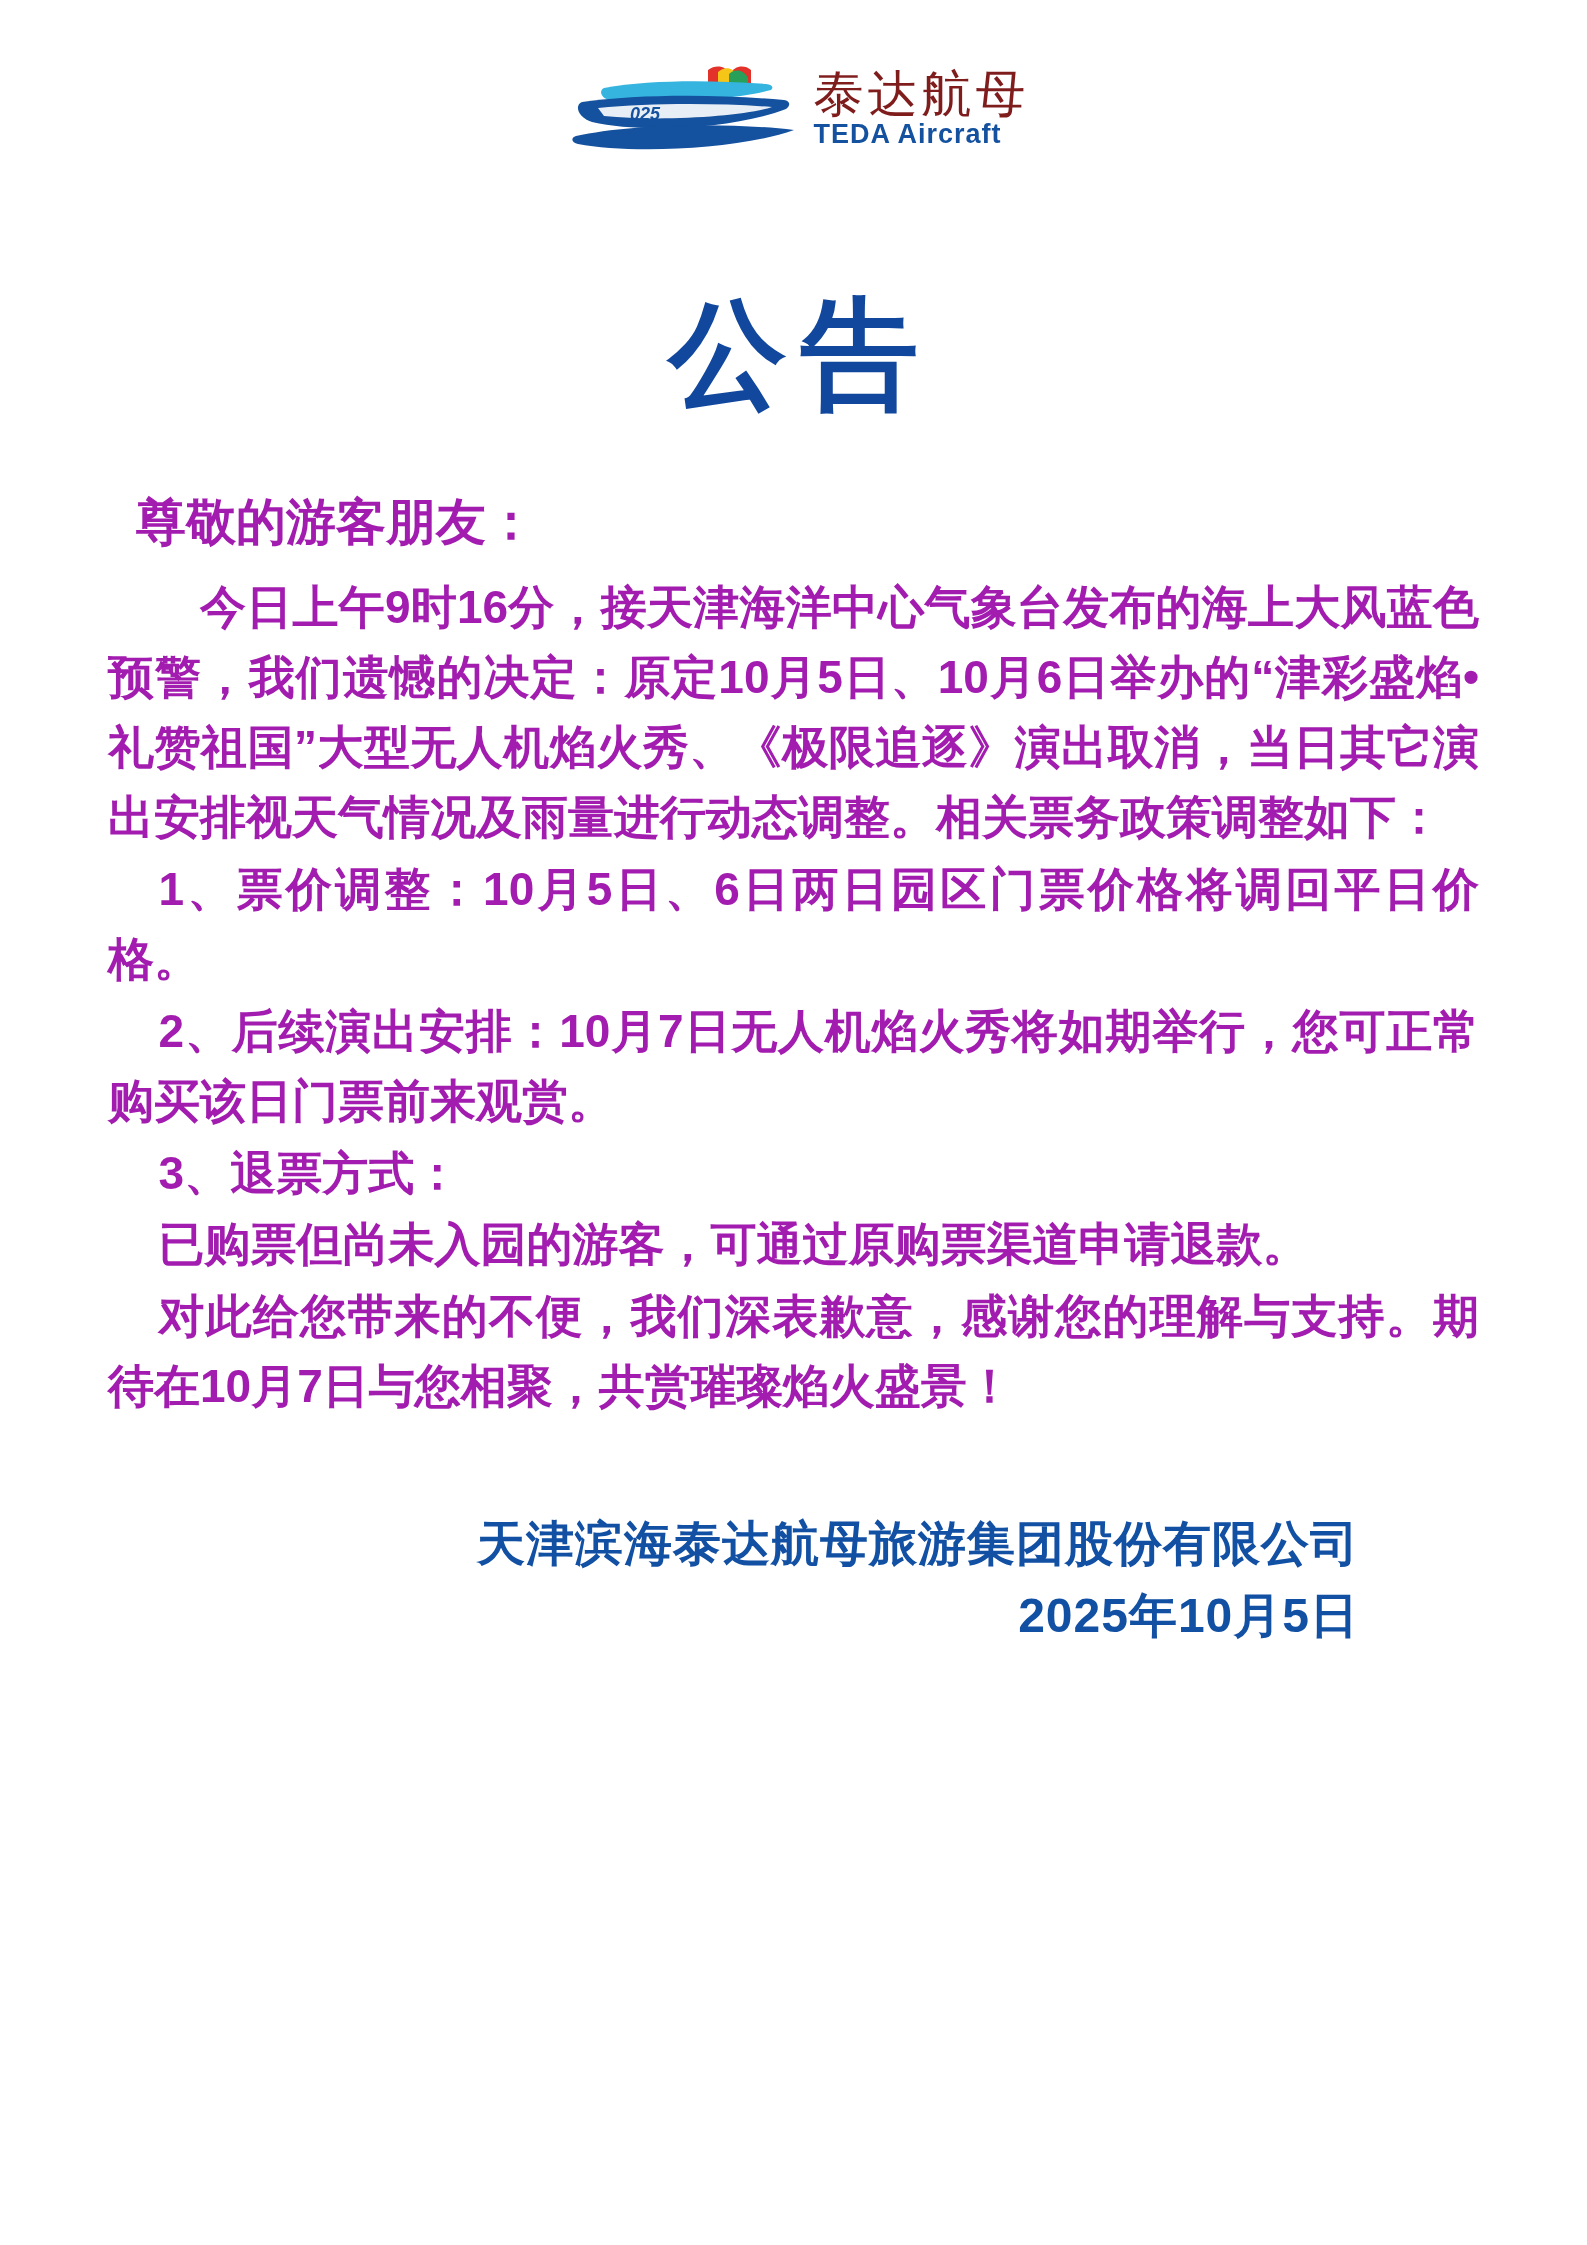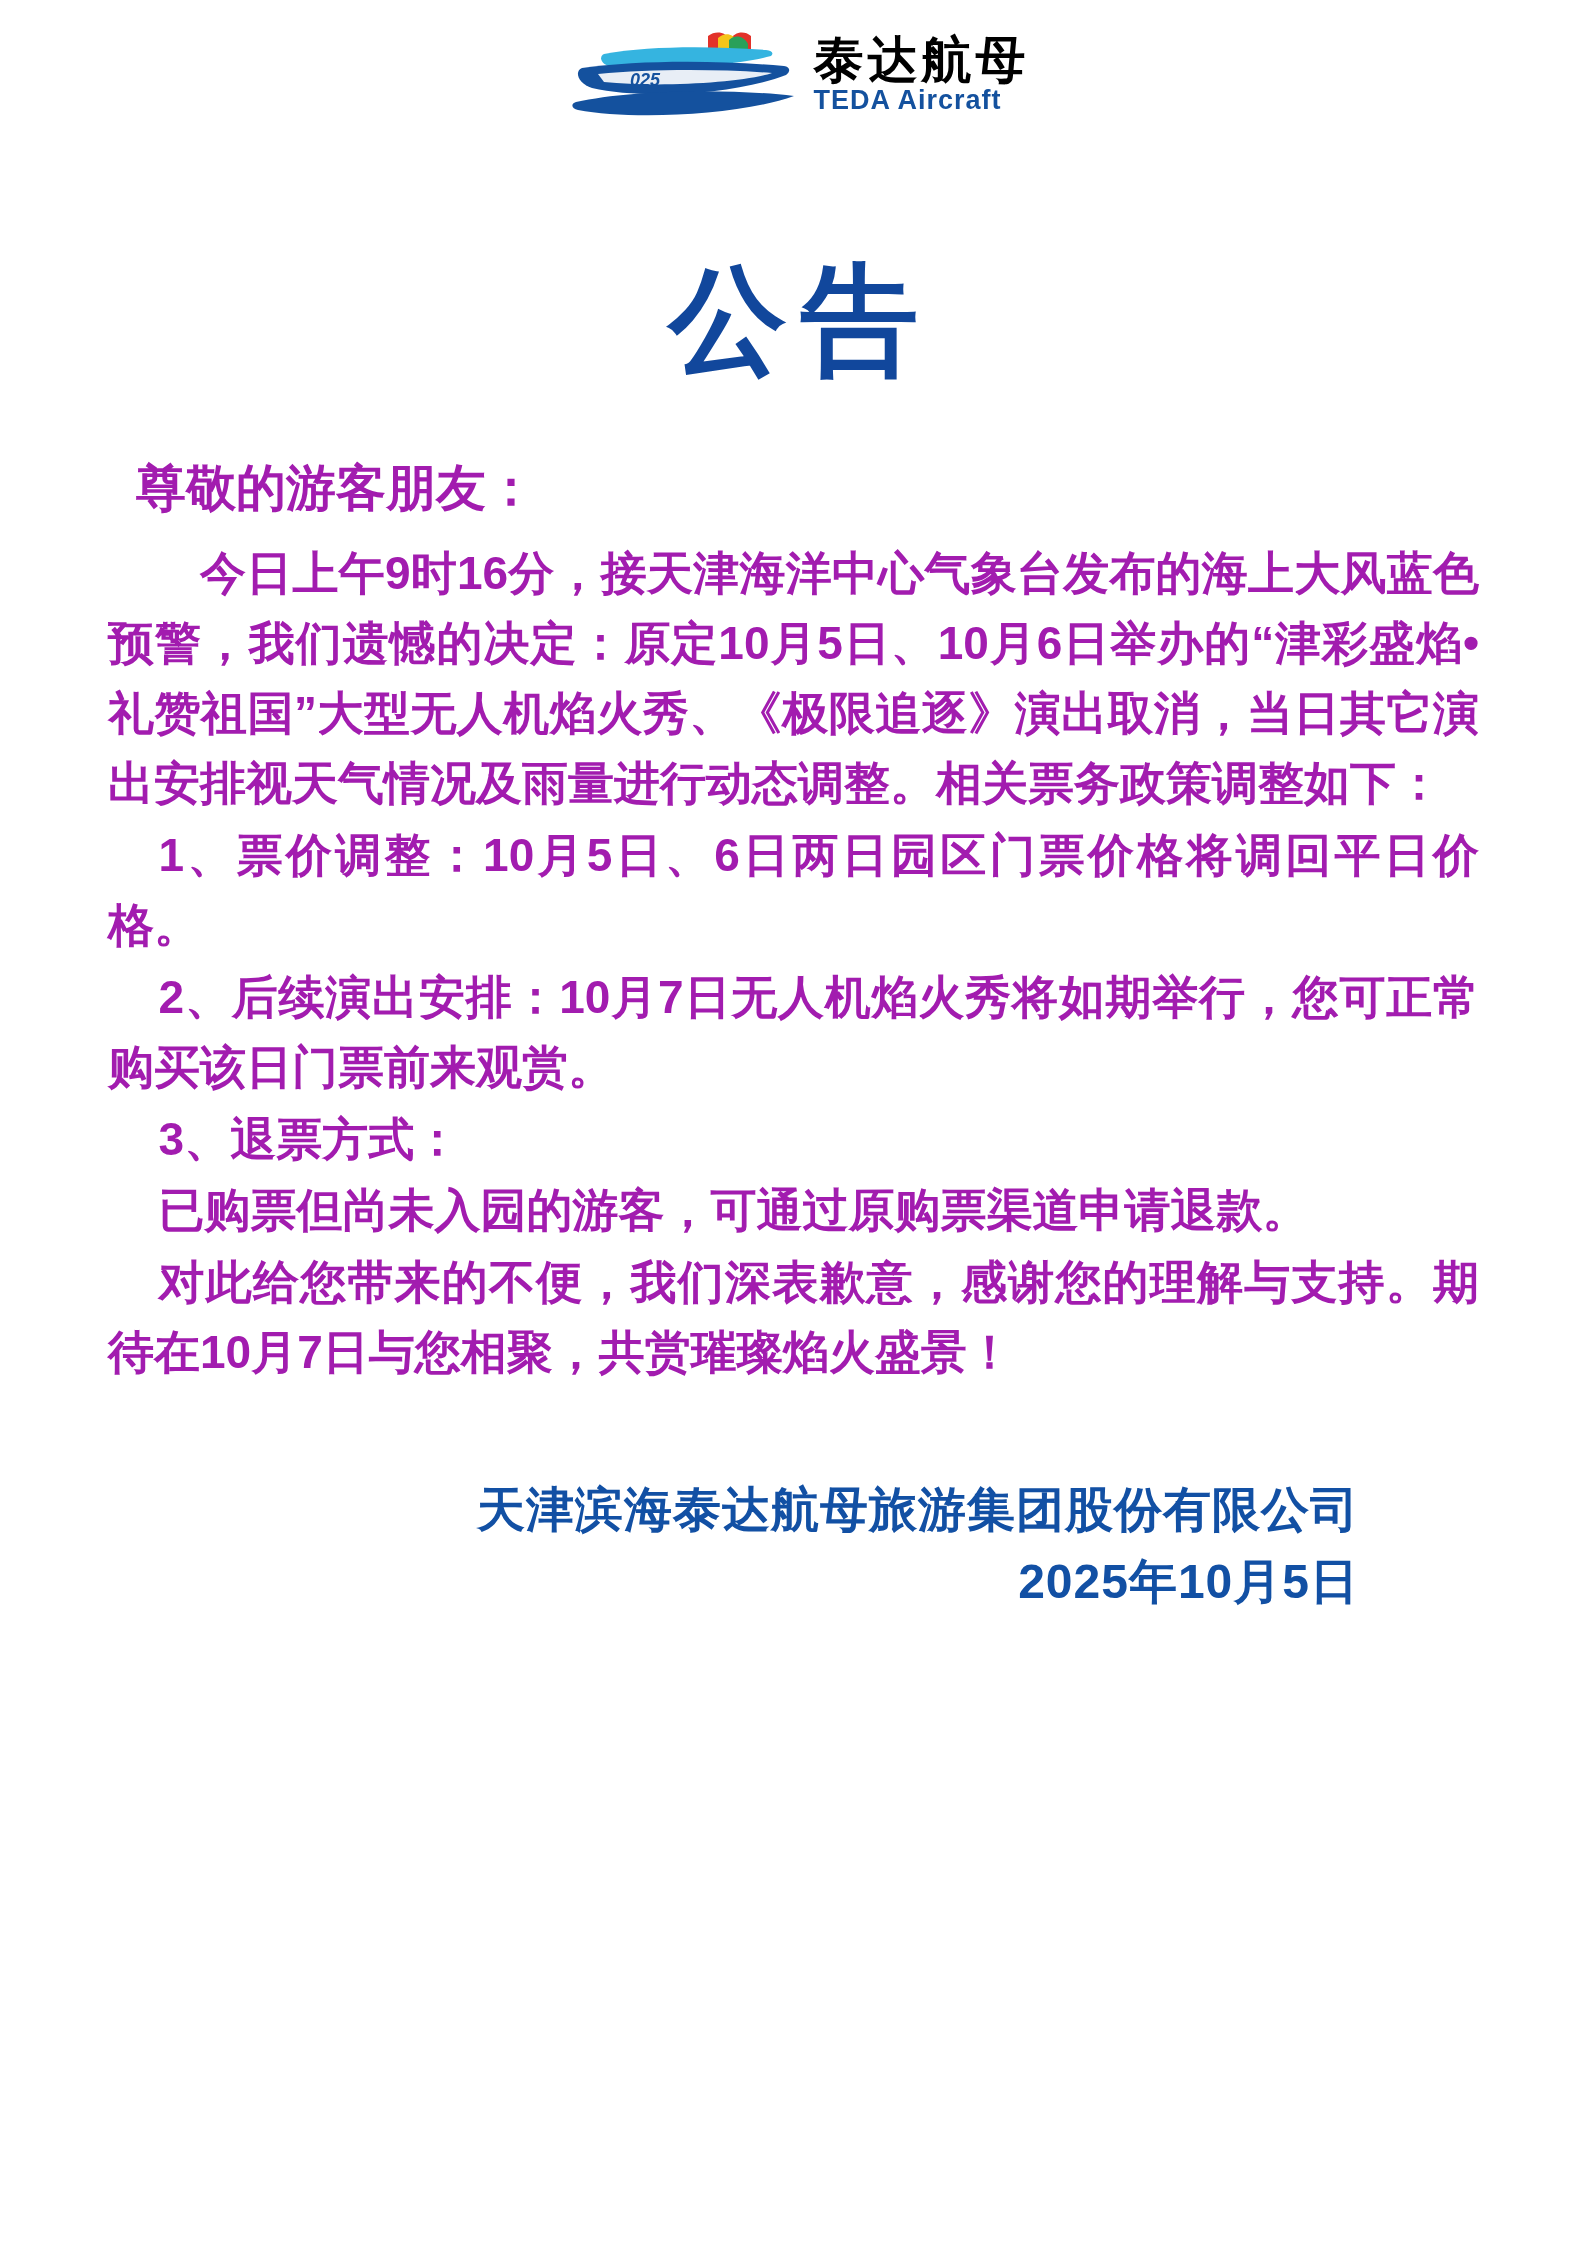--- a/index.html
+++ b/index.html
@@ -22,21 +22,21 @@
     background: #ffffff;
     box-sizing: border-box;
     padding: 0;
   }
 
   
   .logo-area {
     display: flex;
     justify-content: center;
     align-items: flex-start;
-    padding-top: 24px;
+    padding-top: 58px;
     height: 140px;
   }
   .logo-wrap {
     display: flex;
     align-items: center;
     gap: 12px;
   }
   .logo-mark {
     position: relative;
     width: 250px;
@@ -44,22 +44,22 @@
   }
   .logo-text-block {
     display: flex;
     flex-direction: column;
     justify-content: center;
     margin-left: -6px;
     padding-bottom: 8px;
   }
   .logo-cn {
     font-size: 50px;
-    font-weight: 700;
-    color: #000000;
+    font-weight: 400;
+    color: #7f1d1d;
     letter-spacing: 4px;
     line-height: 1.05;
     white-space: nowrap;
   }
   .logo-en {
     font-size: 27px;
     font-weight: 700;
     color: #14519e;
     letter-spacing: 1px;
     line-height: 1.1;

